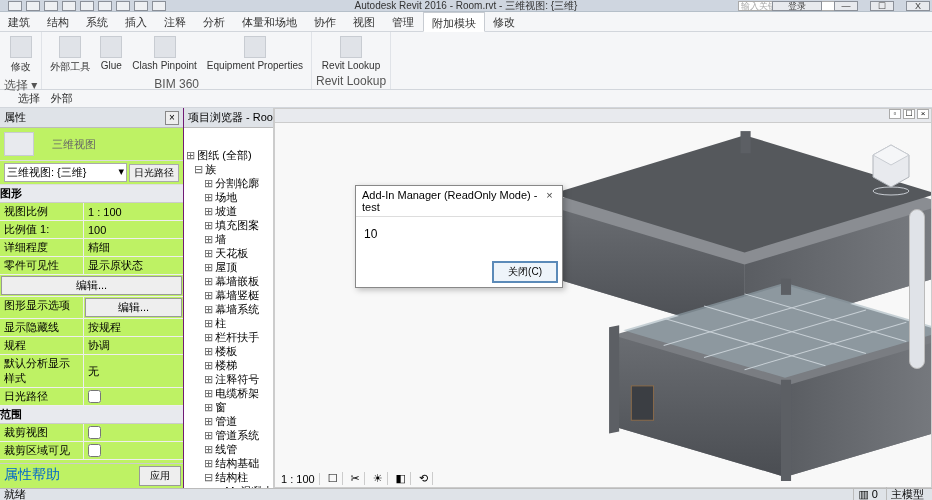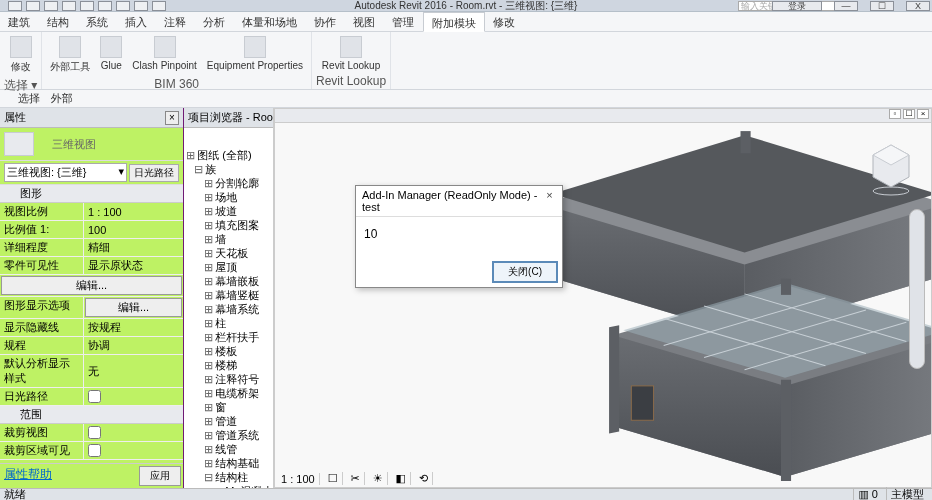--- a/index.html
+++ b/index.html
@@ -27,28 +27,28 @@
 .props{width:184px;border-right:1px solid #701a75;background:#bef264;display:flex;flex-direction:column}
 .panel-title{background:#dfe3e8;border-bottom:1px solid #bbb;padding:2px 4px;display:flex;justify-content:space-between;align-items:center;font-size:11px}
 .panel-title .x{width:14px;height:14px;border:1px solid #888;background:#eee;text-align:center;line-height:12px;font-size:10px}
 .type-sel{display:flex;padding:4px;gap:18px;align-items:center;border-bottom:1px solid #ddd}
 .type-sel .ico{width:30px;height:24px;background:#e8eaee;border:1px solid #c8ccd2}
 .type-sel .nm{color:#666;font-size:11px}
 .type-row{display:flex;padding:2px 4px;align-items:center;border-bottom:1px solid #ddd}
 .type-row .dd{flex:1;border:1px solid #aaa;background:#fff;padding:1px 2px;font-size:10px;display:flex;justify-content:space-between}
 .type-row .bt{border:1px solid #aaa;background:#eee;padding:1px 4px;font-size:10px;margin-left:2px}
 .grid{flex:1;overflow:auto;font-size:10px}
-.grid .cat{background:#e8eaee;font-weight:normal;padding:1px 20px;border-bottom:1px solid #ccc}
+.grid .cat{background:#e8eaee;font-weight:bold;padding:1px 0;border-bottom:1px solid #ccc}
 .grid .row{display:flex;border-bottom:1px solid #eee}
 .grid .row .k{width:84px;padding:1px 4px;border-right:1px solid #eee}
 .grid .row .v{flex:1;padding:1px 4px;display:flex;align-items:center}
 .grid .row .v input[type=checkbox]{margin:0}
 .grid .row .v.btn{justify-content:center;border:1px solid #999;background:#eee;margin:1px}
 .props-foot{display:flex;border-top:1px solid #ccc}
-.props-foot .lnk{flex:1;padding:2px 4px;color:#0066cc;text-decoration:underline;font-size:12px}
+.props-foot .lnk{flex:1;padding:2px 4px;color:#0066cc;font-size:14px}
 .props-foot .ap{border:1px solid #999;background:#eee;padding:2px 10px;font-size:10px;margin:2px}
 .browser{width:90px;border-right:1px solid #ccc;background:#fff;display:flex;flex-direction:column;overflow:hidden}
 .browser .panel-title{font-size:10px;white-space:nowrap}
 .tree{flex:1;overflow:auto;font-size:10px;padding:20px 0}
 .tree .nd{white-space:nowrap;padding:0 2px;line-height:14px}
 .tree .i1{padding-left:10px}
 .tree .i2{padding-left:20px}
 .tree .i3{padding-left:30px}
 .tree .i4{padding-left:40px}
 .tree .tw{color:#666;margin-right:2px}

